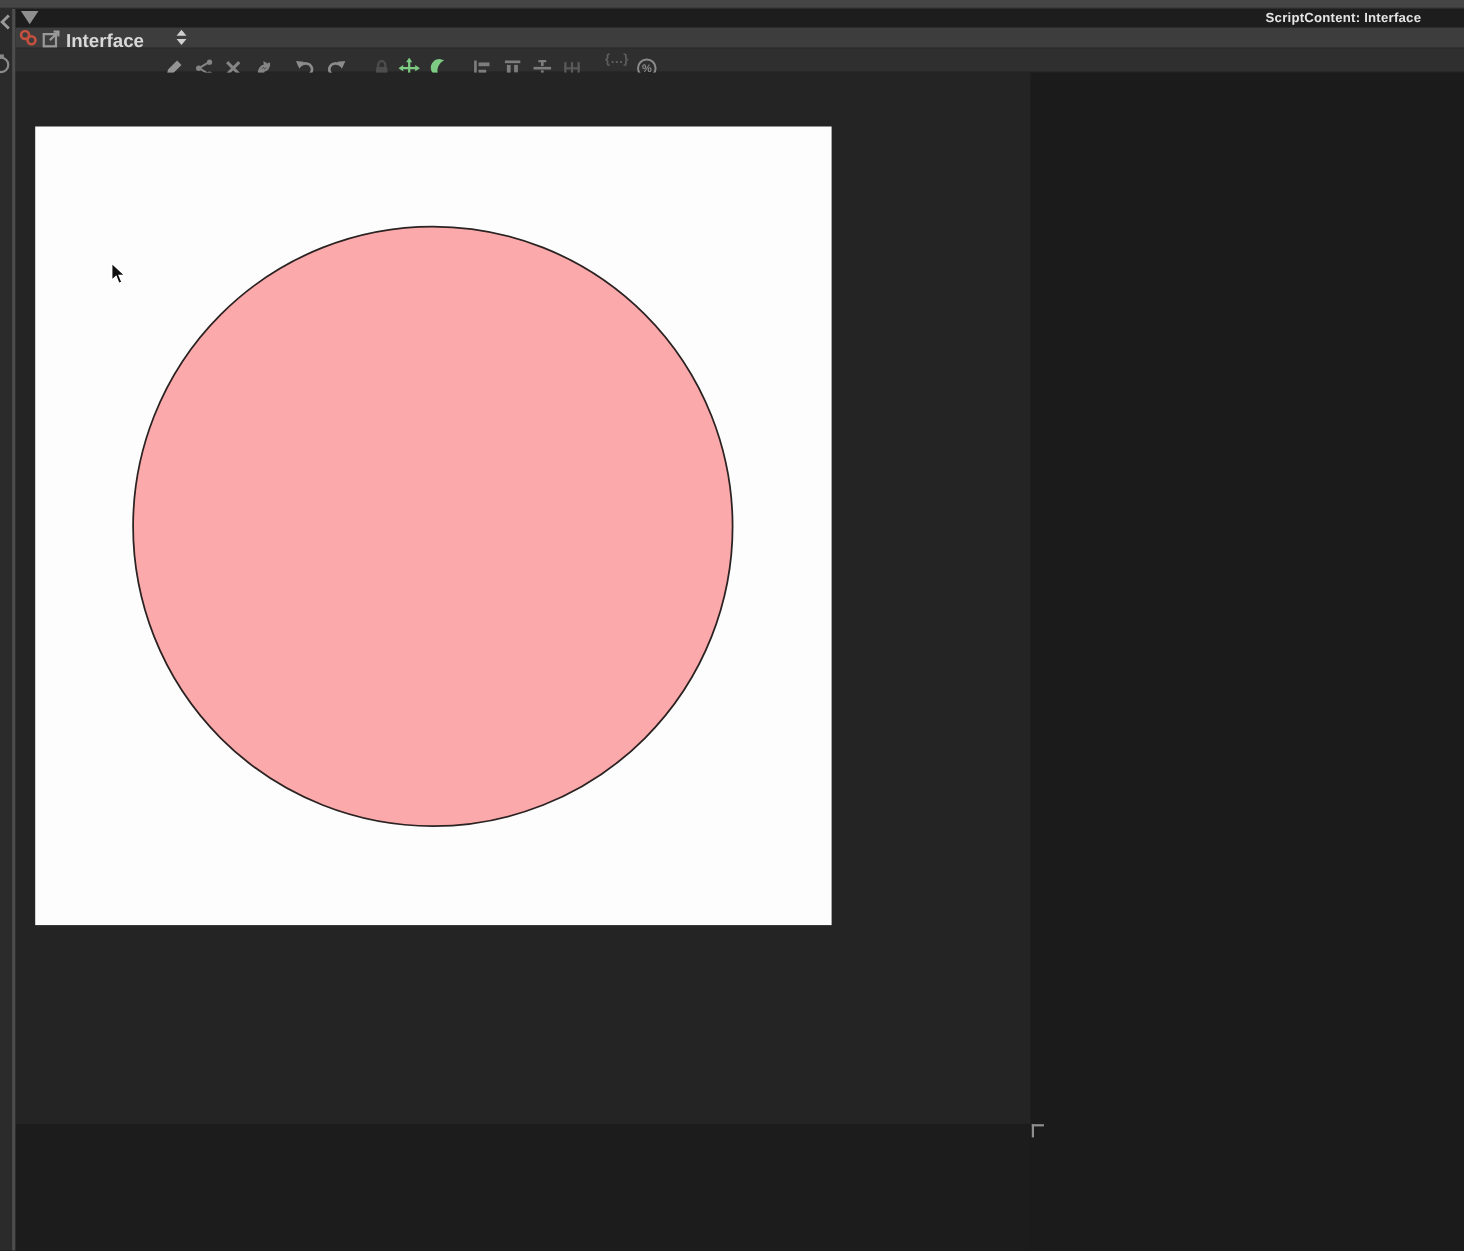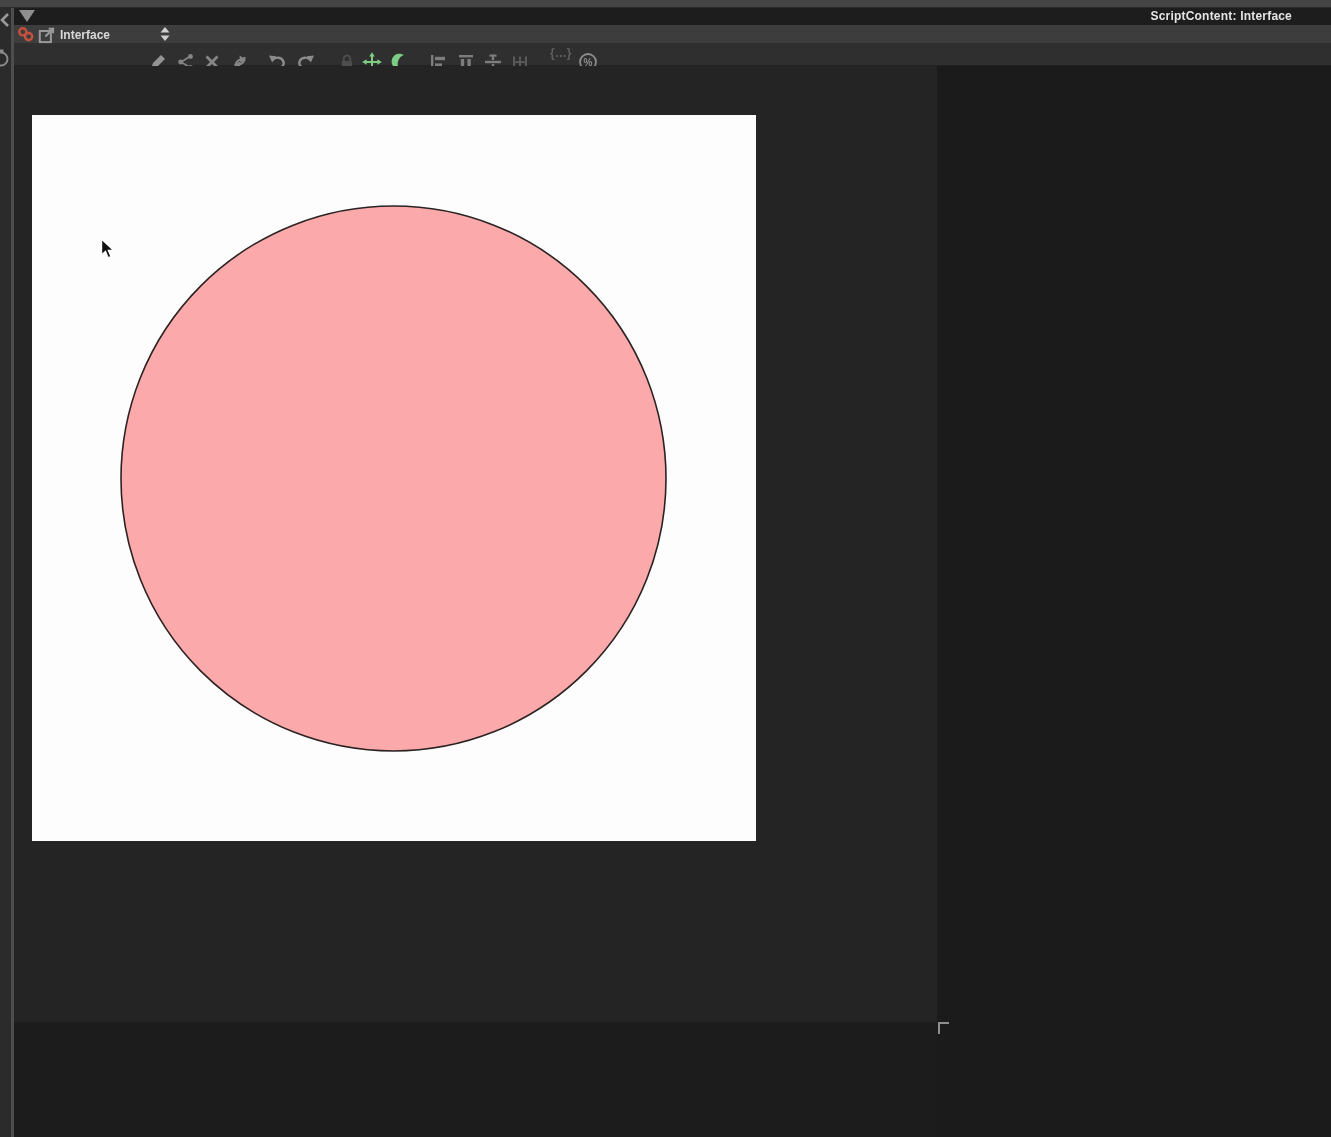--- a/index.html
+++ b/index.html
@@ -22,21 +22,21 @@
                   color:#e4e4e4; letter-spacing:0.2px; }
   .collapse-tri { position:absolute; left:5px; top:2px; width:0; height:0;
                   border-left:8px solid transparent; border-right:8px solid transparent;
                   border-top:12px solid #8f8f8f; cursor:pointer; }
 
   .interface-row { position:absolute; left:0; top:17px; width:1317px; height:19px;
                    background:#3d3d3d; border-bottom:1px solid #2e2e2e; }
   .tools-row { position:absolute; left:0; top:36px; width:1317px; height:22px;
                background:#2f2f2f; border-bottom:1px solid #222; }
 
-  .iface-label { position:absolute; left:46px; top:3px; font-size:12px; font-weight:bold;
+  .iface-label { position:absolute; left:46px; top:3px; font-size:17px; font-weight:bold;
                  color:#d8d8d8; }
 
   
   .ibtn { position:absolute; width:20px; height:20px; display:flex; align-items:center;
           justify-content:center; cursor:pointer; }
   .icon-text { font-size:12px; font-weight:bold; color:#5f5f5f; cursor:pointer;
                position:absolute; top:2px; }
 
   
   .box { position:absolute; border:1px solid #757575; border-radius:2px;

